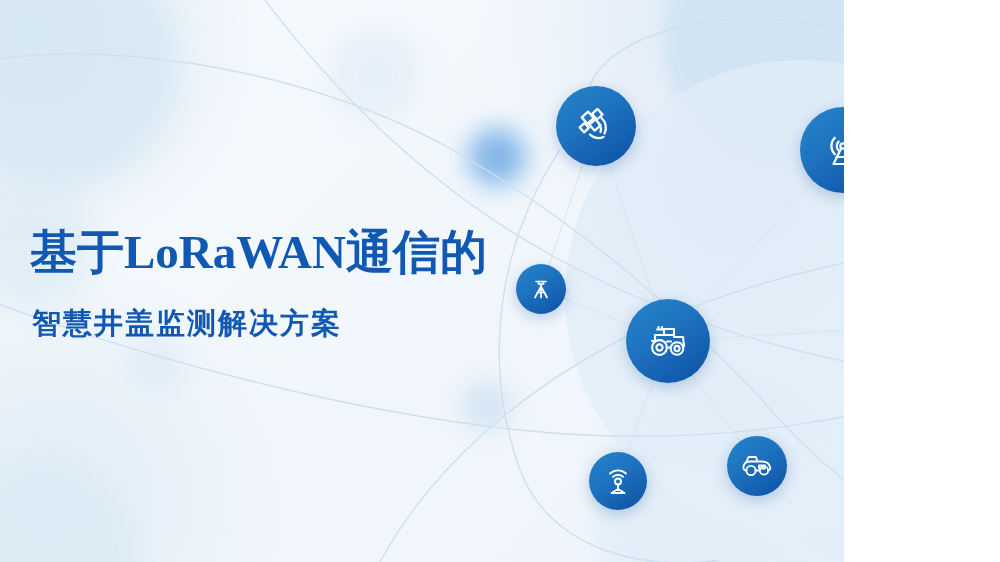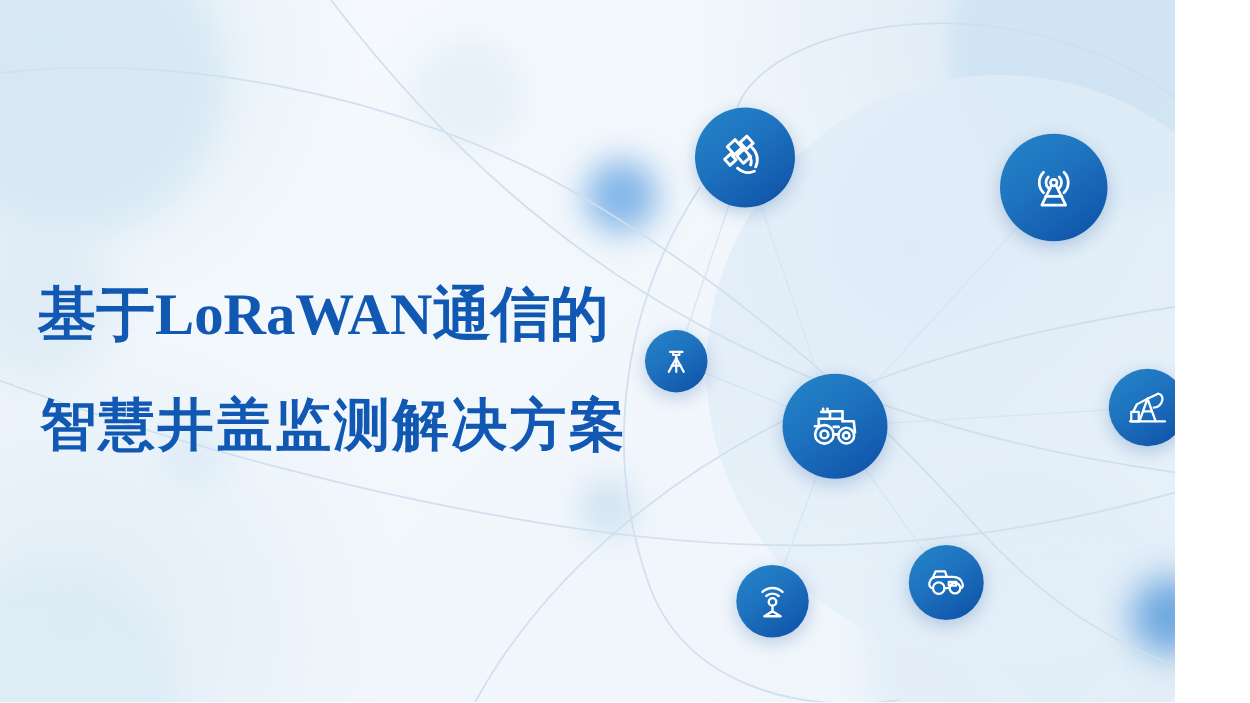--- a/index.html
+++ b/index.html
@@ -1,19 +1,19 @@
 <!DOCTYPE html>
 <html lang="zh"><head>
 <meta charset="utf-8">
 <title>LoRaWAN Slide</title>
 <style>
   html,body{margin:0;padding:0;background:#ffffff;}
   #slide{
     position:relative;
-    width:940px;height:562px;
+    width:844px;height:562px;
     overflow:hidden;
     font-family:"Liberation Sans","DejaVu Sans",sans-serif;
     background:
       radial-gradient(circle at 88% 4%, #dce9f5 0%, rgba(220,233,245,0) 28%),
       radial-gradient(circle at 4% 6%,  #dbe9f4 0%, rgba(219,233,244,0) 24%),
       radial-gradient(circle at 6% 88%, #dfecf6 0%, rgba(223,236,246,0) 26%),
       linear-gradient(135deg,#f6fafd 0%,#f2f7fc 45%,#eef5fb 100%);
   }
 
   
@@ -53,24 +53,24 @@
   .node svg{display:block;}
 
   
   .title-block{position:absolute;left:30px;top:228px;z-index:6;}
   .title-line-1{
     font-family:"Liberation Serif","DejaVu Serif",serif;
     font-size:47px;line-height:1.06;font-weight:700;
     color:#1158b3;letter-spacing:0px;white-space:nowrap;
   }
   .title-line-2{
-    font-family:Liberation Mono, monospace;
-    font-size:45px;line-height:1.06;font-weight:700;
+    font-family:Liberation Serif, serif;
+    font-size:29px;line-height:1.06;font-weight:700;
     color:#1158b3;letter-spacing:2px;white-space:nowrap;
-    margin-top:42px;margin-left:2px;
+    margin-top:30px;margin-left:2px;
   }
 </style>
 </head>
 <body>
 
 <div id="slide">
 
   <div class="blob blob-a"></div>
   <div class="blob blob-b"></div>
   <div class="blob blob-c"></div>

